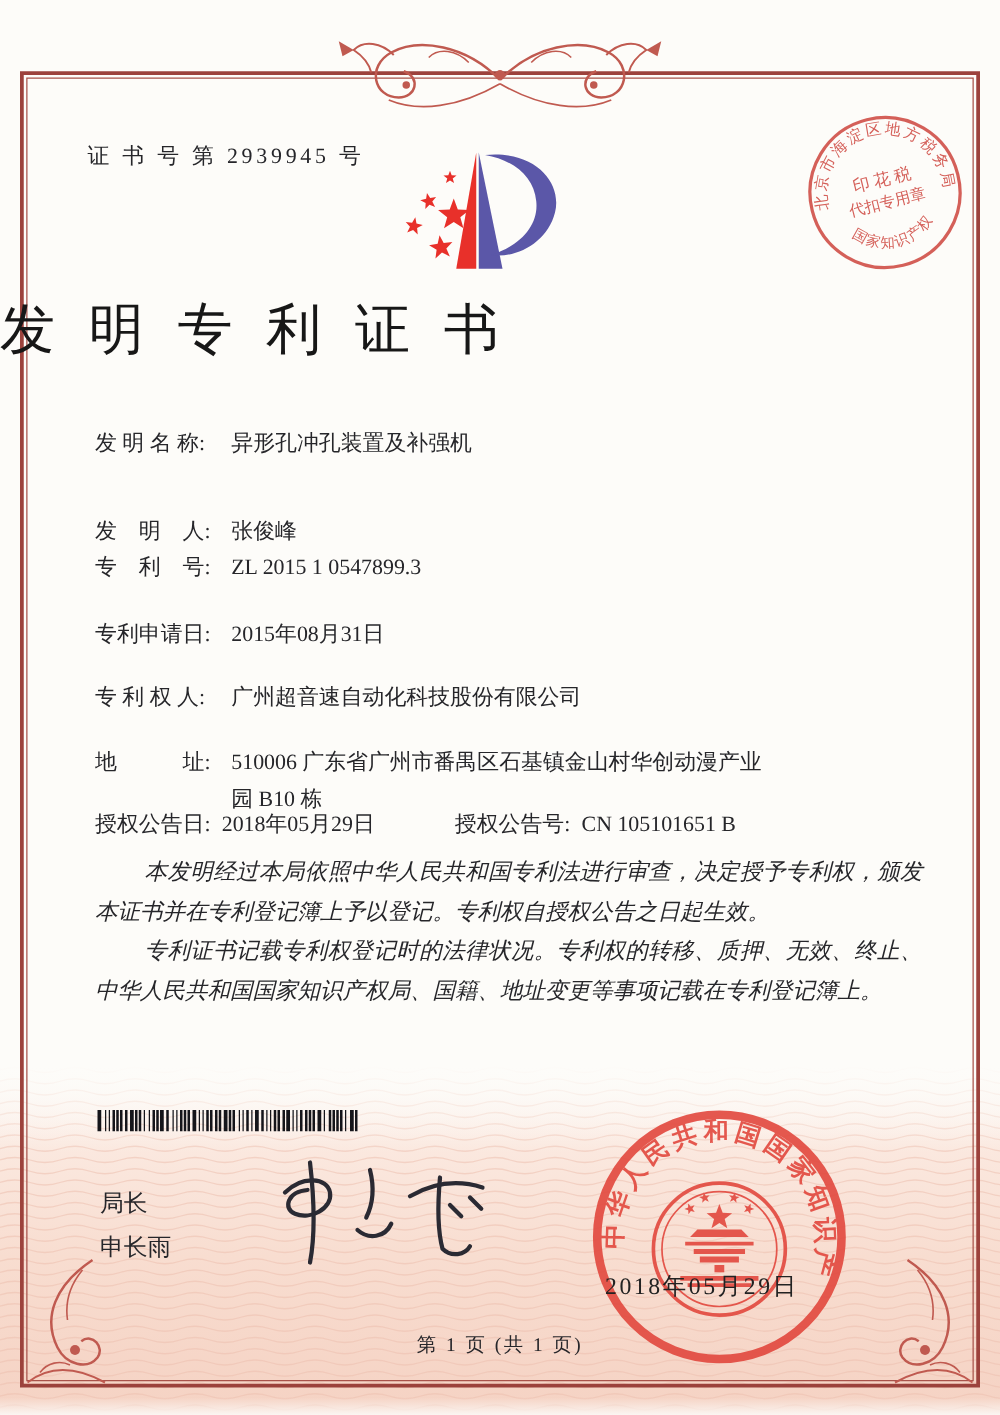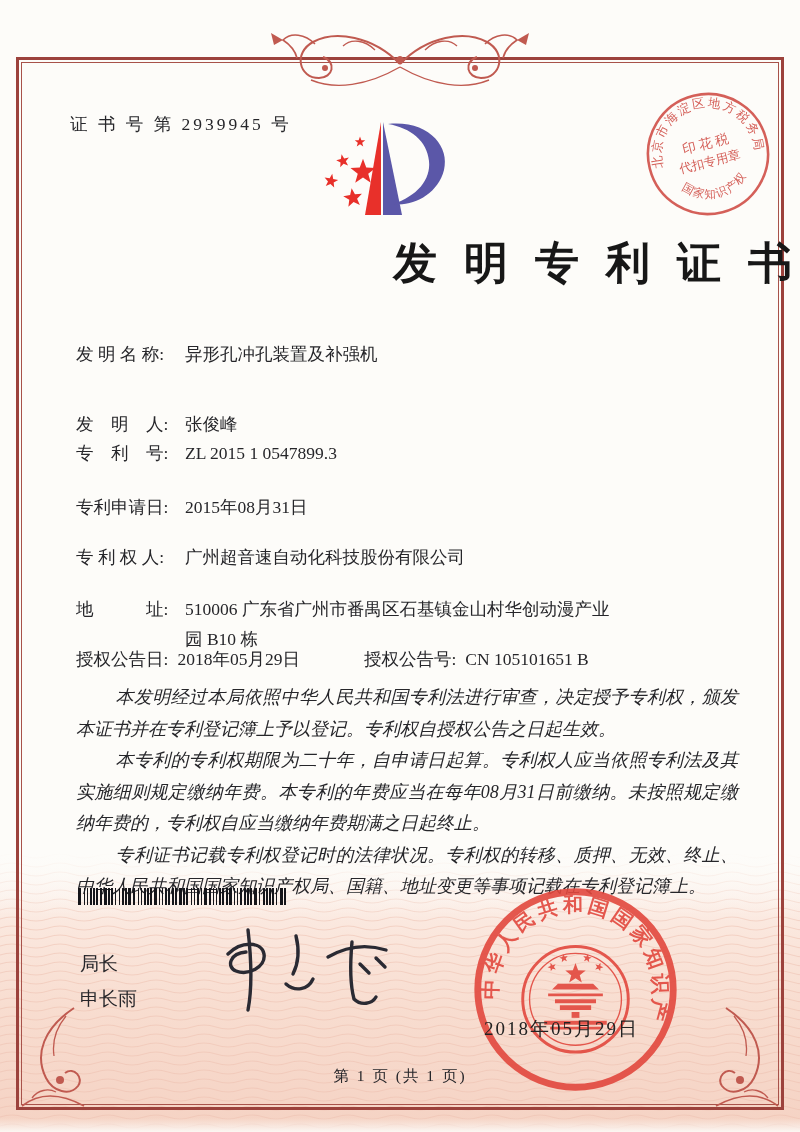--- a/index.html
+++ b/index.html
@@ -18,22 +18,22 @@
   .frame-inner{position:absolute;inset:2px;border:1px solid #a8524a;}
   
   .flourish-top{position:absolute;left:165px;top:20px;z-index:3;}
   .corner{position:absolute;z-index:3;}
   .corner.left{left:8px;top:1006px;}
   .corner.right{right:8px;top:1006px;transform:scaleX(-1);}
   
   .cert-no{position:absolute;left:70px;top:112px;font-size:17.5px;letter-spacing:3px;z-index:2;}
   .logo{position:absolute;left:303px;top:112px;z-index:2;}
   .tax-stamp{position:absolute;left:638px;top:84px;z-index:2;transform:rotate(-14deg);}
-  .title{position:absolute;left:0;top:234px;width:100%;text-align:right;
-         font-size:44px;font-weight:700;letter-spacing:8px;color:#171717;z-index:2;}
+  .title{position:absolute;left:0;top:234px;width:100%;text-align:left;
+         font-size:44px;font-weight:400;letter-spacing:8px;color:#171717;z-index:2;}
   
   .fields{position:absolute;left:76px;top:0;width:670px;font-size:17.5px;z-index:2;}
   .row{position:absolute;left:0;white-space:nowrap;}
   .row .lab{display:inline-block;min-width:100px;}
   .row .val{margin-left:9px;}
   .r1{top:342px}.r2{top:412px}.r3{top:441px}.r4{top:495px}.r5{top:545px}.r6{top:597px}
   .r6 .val2{position:absolute;left:109px;top:30px;}
   .grant{position:absolute;left:76px;top:647px;font-size:17.5px;white-space:nowrap;z-index:2;}
   .grant .pair2{margin-left:64px;margin-top:16px;}
   .grant .val{margin-left:9px;}
@@ -190,21 +190,20 @@
       <span class="val2">园 B10 栋</span>
     </div>
   </div>
 
   <div class="grant">
     <span>授权公告日:</span><span class="val">2018年05月29日</span><span class="pair2">授权公告号:</span><span class="val">CN 105101651 B</span>
   </div>
 
   <div class="paras">
     <p>本发明经过本局依照中华人民共和国专利法进行审查，决定授予专利权，颁发本证书并在专利登记簿上予以登记。专利权自授权公告之日起生效。</p>
-    <p>本专利的专利权期限为二十年，自申请日起算。专利权人应当依照专利法及其实施细则规定缴纳年费。本专利的年费应当在每年08月31日前缴纳。未按照规定缴纳年费的，专利权自应当缴纳年费期满之日起终止。</p>
     <p>专利证书记载专利权登记时的法律状况。专利权的转移、质押、无效、终止、中华人民共和国国家知识产权局、国籍、地址变更等事项记载在专利登记簿上。</p>
   </div>
 
   <div class="barcode" id="barcode">
       <i style="width: 3px; margin-right: 2.6px;"></i>
       <i style="width: 1.4px; margin-right: 1.6px;"></i>
       <i style="width: 1.4px; margin-right: 1.6px;"></i>
       <i style="width: 2px; margin-right: 1.6px;"></i>
       <i style="width: 1.4px; margin-right: 1.6px;"></i>
       <i style="width: 1.4px; margin-right: 2.6px;"></i>

